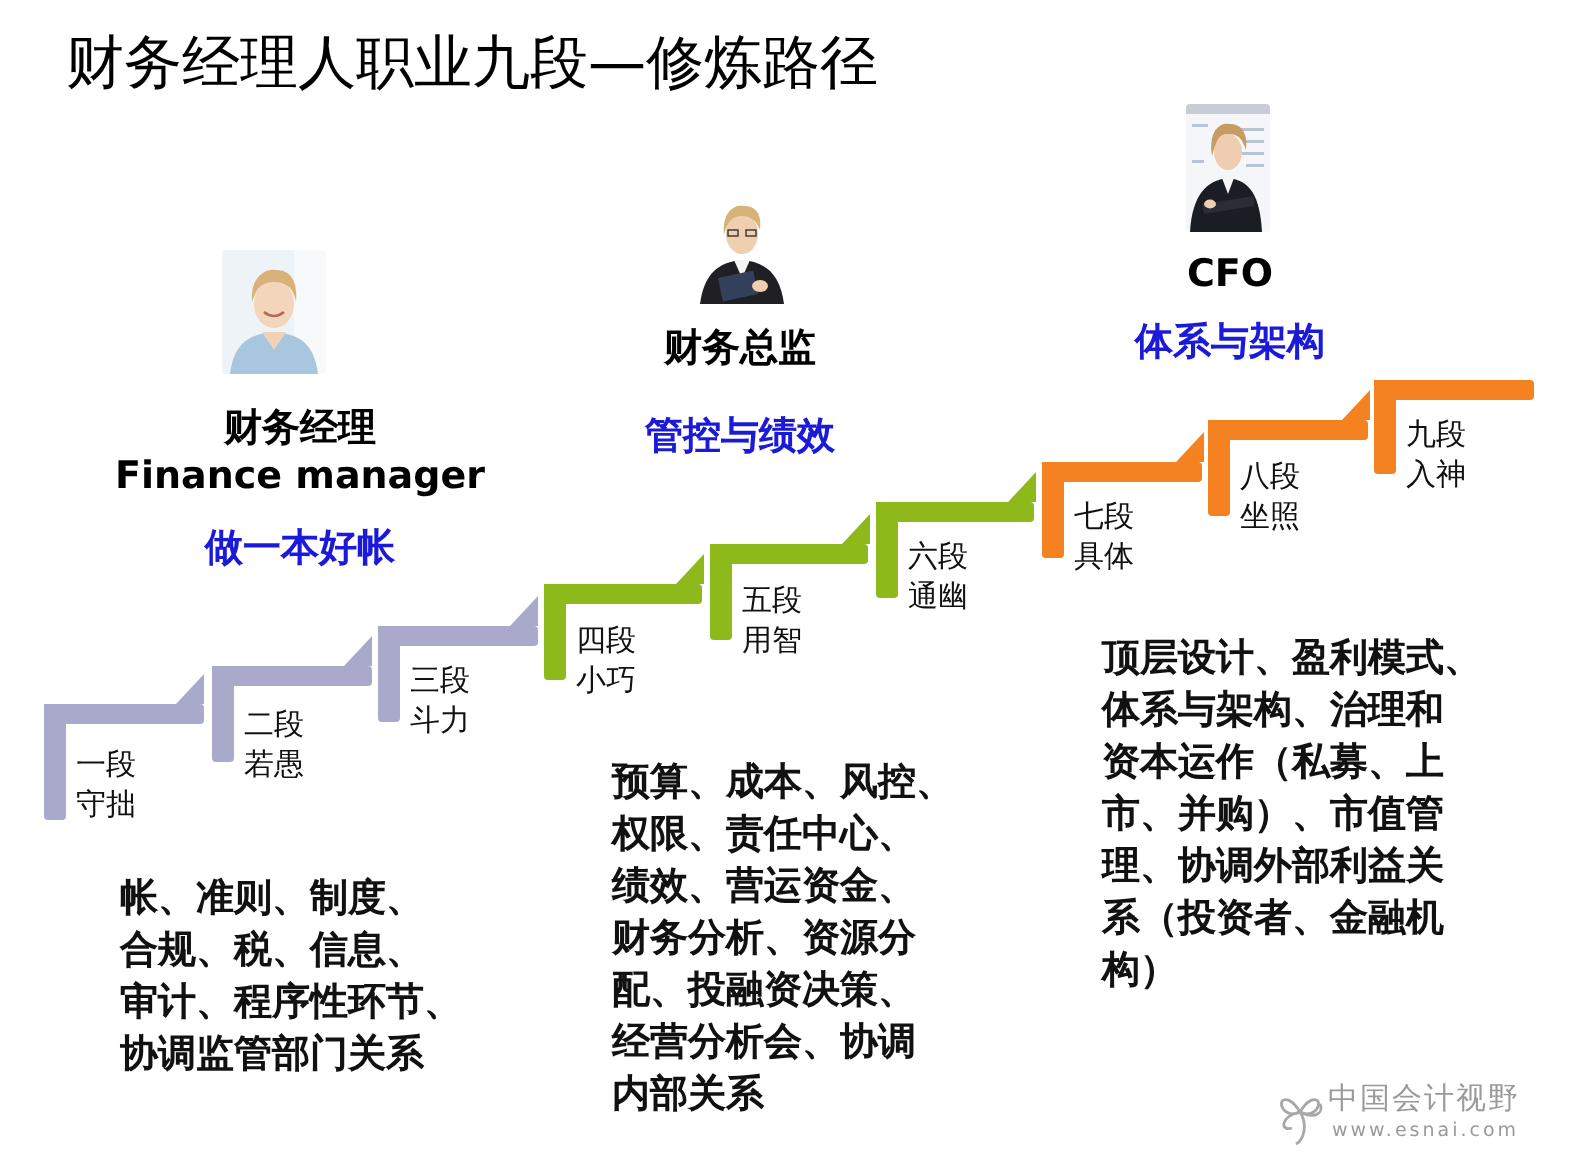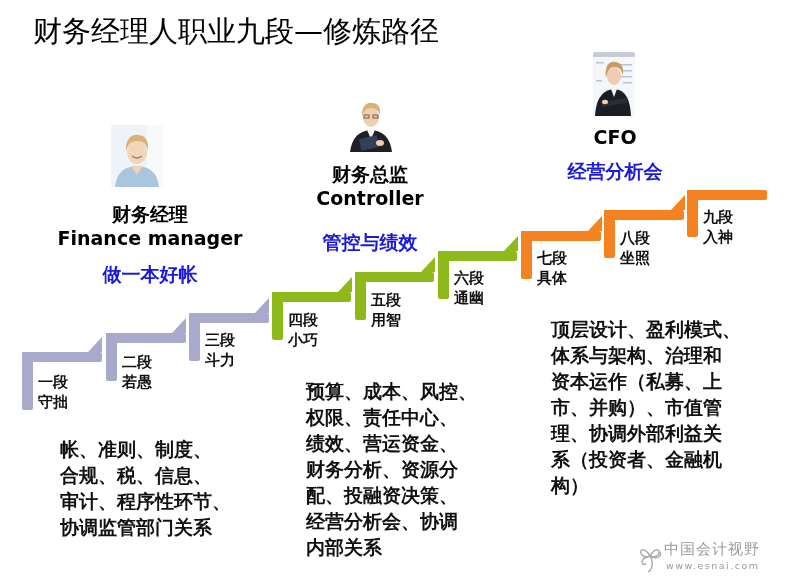--- a/index.html
+++ b/index.html
@@ -2,21 +2,21 @@
 <html><head>
 <meta charset="utf-8">
 <style>
   html,body{margin:0;padding:0;background:#fff;}
   body{width:789px;height:581px;position:relative;overflow:hidden;font-family:"DejaVu Sans","Liberation Sans",sans-serif;color:#000;}
   .title{position:absolute;left:33px;top:12px;font-size:29px;font-weight:normal;letter-spacing:0px;white-space:nowrap;}
   .step{position:absolute;}
   .bar-h{position:absolute;height:10px;border-radius:2px;}
   .bar-v{position:absolute;width:11px;border-radius:0 0 2px 2px;}
   .tri{position:absolute;width:0;height:0;border-style:solid;}
-  .step-label{position:absolute;font-size:15px;line-height:20px;color:#111;white-space:nowrap;font-weight:bold;}
+  .step-label{position:absolute;font-size:15px;line-height:20px;color:#111;white-space:nowrap;}
   .role{position:absolute;text-align:center;font-weight:bold;white-space:nowrap;}
   .role .cn{font-size:19px;line-height:24px;}
   .role .en{font-size:19px;line-height:24px;}
   .role .motto{font-size:19px;line-height:24px;color:#1a1ad8;}
   .avatar{position:absolute;border-radius:2px;overflow:hidden;}
   .desc{position:absolute;font-size:19px;font-weight:bold;line-height:26px;color:#111;}
   .desc div{white-space:nowrap;}
   .watermark{position:absolute;left:636px;top:540px;color:#9a9a9a;}
   .watermark .wm-cn{position:absolute;left:28px;top:0;font-size:15px;white-space:nowrap;letter-spacing:1px;text-align:right;}
   .watermark .wm-url{position:absolute;left:30px;top:20px;font-size:9.5px;white-space:nowrap;letter-spacing:1.5px;}
@@ -140,21 +140,20 @@
     <ellipse cx="24" cy="20" rx="8" ry="10" fill="#f0cfb0"></ellipse>
     <path d="M15 20 C14 8 21 5 25 6 C31 6 34 10 33 18 C31 13 28 11 24 11 C19 11 17 14 15 20 Z" fill="#d8b377"></path>
     <rect x="17" y="18" width="5" height="3" fill="none" stroke="#333" stroke-width="0.7"></rect>
     <rect x="26" y="18" width="5" height="3" fill="none" stroke="#333" stroke-width="0.7"></rect>
     <rect x="13" y="40" width="18" height="12" fill="#33405a" transform="rotate(-12 22 46)"></rect>
     <ellipse cx="33" cy="46" rx="4" ry="3" fill="#f0cfb0"></ellipse>
   </svg>
 </div>
 <div class="role" style="left:300px;top:162px;width:140px;">
   <div class="cn">财务总监</div>
-  <div class="en">Controller</div>
   <div class="motto" style="margin-top:20px;">管控与绩效</div>
 </div>
 
 <div class="avatar" style="left:593px;top:52px;width:42px;height:64px;">
   <svg width="42" height="64" viewBox="0 0 42 64">
     <rect width="42" height="64" fill="#f4f6f9"></rect>
     <rect x="0" y="0" width="42" height="5" fill="#c9ccd6"></rect>
     <g fill="#b8c3d4">
       <rect x="27" y="12" width="12" height="1.5"></rect>
         <rect x="29" y="18" width="10" height="1.5"></rect>
@@ -166,21 +165,21 @@
     <path d="M2 64 C3 46 10 38 21 37 C32 38 37 46 38 64 Z" fill="#1b1d24"></path>
     <path d="M18 37 L21 45 L24 37 Z" fill="#f5f5f5"></path>
     <ellipse cx="21" cy="24" rx="7" ry="9" fill="#efcdb0"></ellipse>
     <path d="M13 26 C11 12 18 9 22 10 C28 10 31 15 30 23 C28 17 26 15 21 15 C16 15 15 19 13 26 Z" fill="#c79b62"></path>
     <path d="M8 50 L34 46 L34 51 L9 55 Z" fill="#2a2d36"></path>
     <ellipse cx="12" cy="50" rx="3" ry="2.2" fill="#efcdb0"></ellipse>
   </svg>
 </div>
 <div class="role" style="left:540px;top:125px;width:150px;">
   <div class="en">CFO</div>
-  <div class="motto" style="margin-top:10px;">经营分析会</div>
+  <div class="motto" style="margin-top:10px;">体系与架构</div>
 </div>
 
 <div class="desc" style="left:60px;top:436px;">
   <div>帐、准则、制度、</div>
   <div>合规、税、信息、</div>
   <div>审计、程序性环节、</div>
   <div>协调监管部门关系</div>
 </div>
 
 <div class="desc" style="left:306px;top:378px;">

